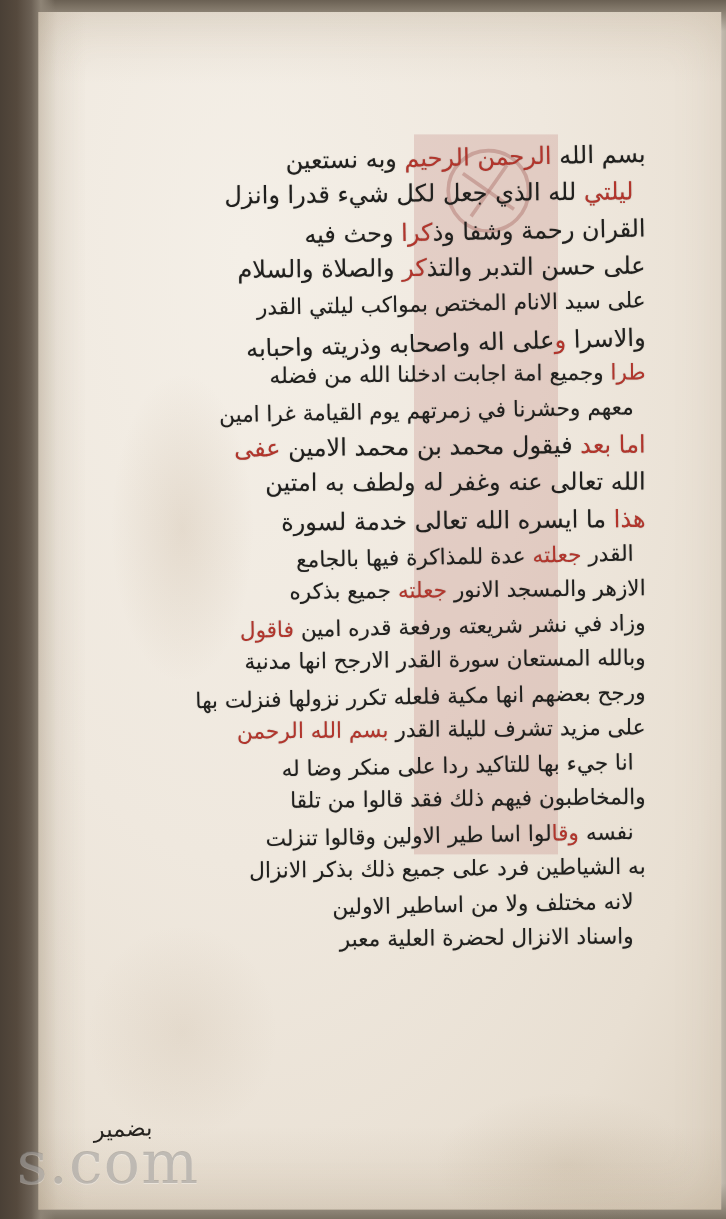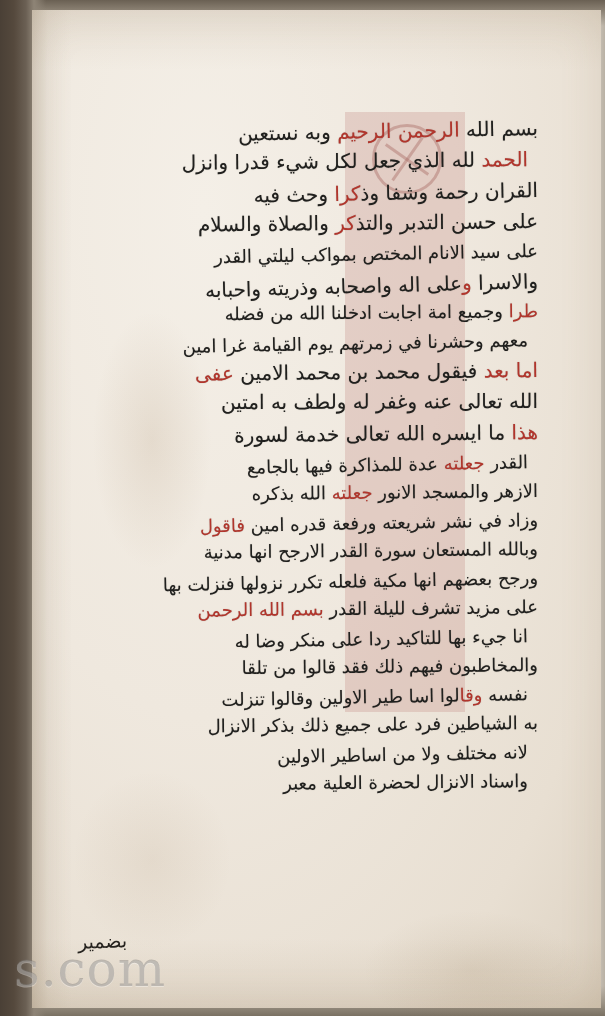--- a/index.html
+++ b/index.html
@@ -169,21 +169,21 @@
   </div>
 
   <div class="wm-band"></div>
   <div class="wm-mark"></div>
 
   <div class="text-block">
     <div class="line tilt1">
       <span>بسم الله </span><span class="red">الرحمن الرحيم</span><span> وبه نستعين</span>
     </div>
     <div class="line tilt2 indent-1">
-      <span class="red">الحمد</span><span> لله الذي جعل لكل شيء قدرا وانزل</span>
+      <span class="red">ليلتي</span><span> لله الذي جعل لكل شيء قدرا وانزل</span>
     </div>
     <div class="line tilt1">
       <span>القران رحمة وشفا وذ</span><span class="red">كرا</span><span> وحث فيه</span>
     </div>
     <div class="line tilt2">
       <span>على حسن التدبر والتذ</span><span class="red">كر</span><span> والصلاة والسلام</span>
     </div>
     <div class="line tilt1 small">
       <span>على سيد الانام المختص بمواكب ليلتي القدر</span>
     </div>
@@ -202,21 +202,21 @@
     <div class="line tilt4">
       <span>الله تعالى عنه وغفر له ولطف به امتين</span>
     </div>
     <div class="line tilt2">
       <span class="red">هذا</span><span> ما ايسره الله تعالى خدمة لسورة</span>
     </div>
     <div class="line tilt1 small indent-1">
       <span>القدر</span><span class="red"> جعلته</span><span> عدة للمذاكرة فيها بالجامع</span>
     </div>
     <div class="line tilt2 small">
-      <span>الازهر والمسجد الانور</span><span class="red"> جعلته</span><span> الله بذكره</span>
+      <span>الازهر والمسجد الانور</span><span class="red"> جعلته</span><span> جميع بذكره</span>
     </div>
     <div class="line tilt1 small">
       <span>وزاد في نشر شريعته ورفعة قدره امين</span><span class="red"> فاقول</span>
     </div>
     <div class="line tilt2 small">
       <span>وبالله المستعان سورة القدر الارجح انها مدنية</span>
     </div>
     <div class="line tilt1 small">
       <span>ورجح بعضهم انها مكية فلعله تكرر نزولها فنزلت بها</span>
     </div>

